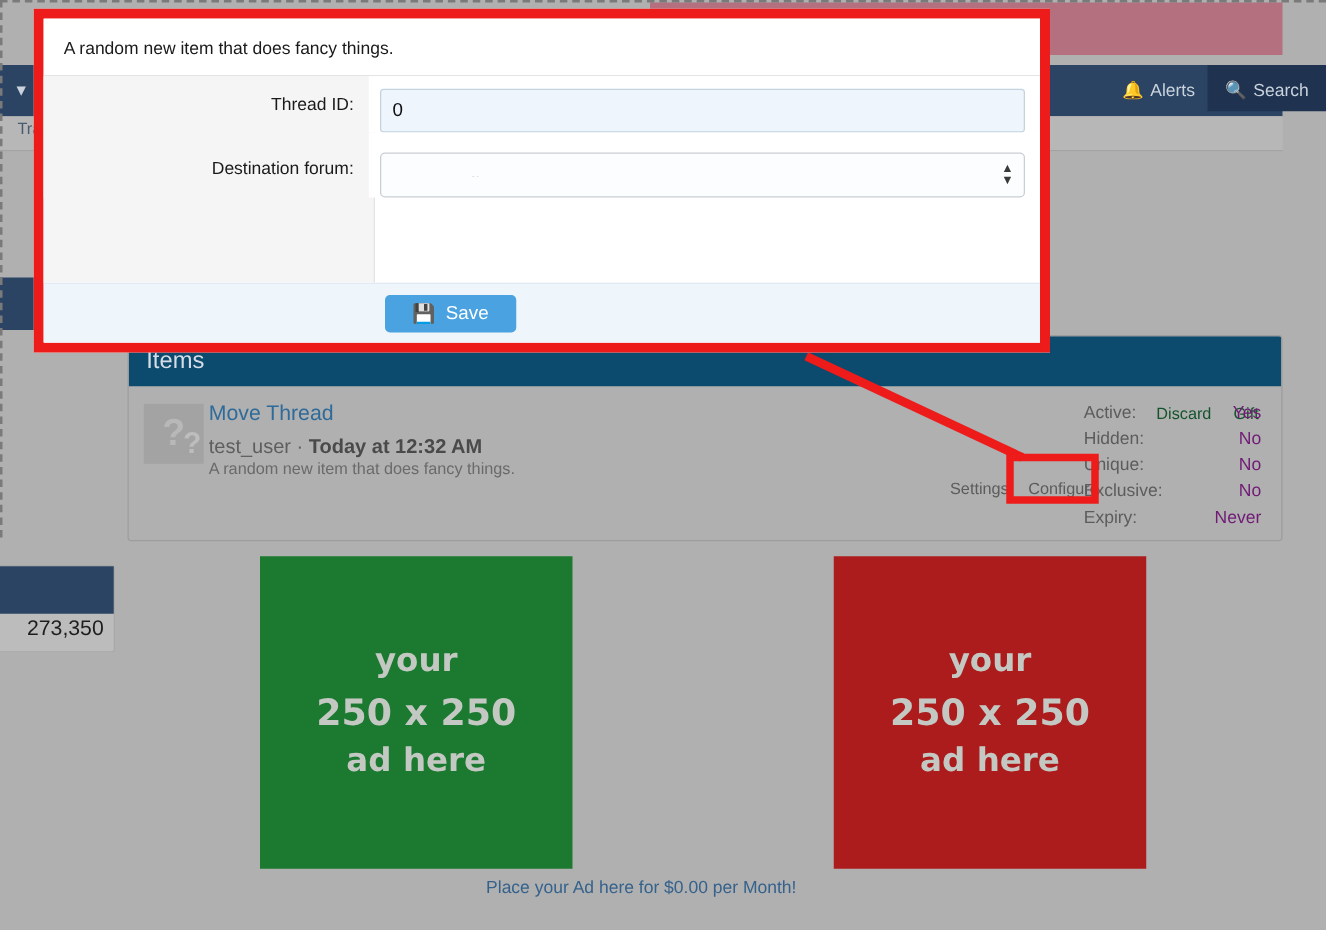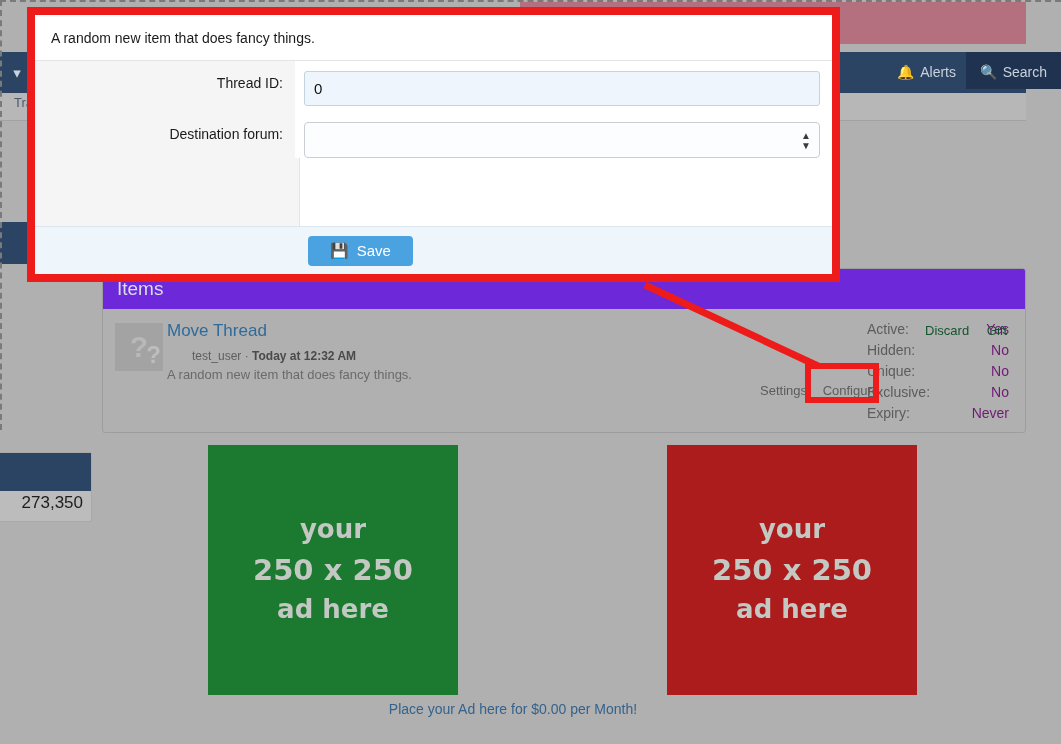--- a/index.html
+++ b/index.html
@@ -131,21 +131,21 @@
     position: absolute;
     left: 102px; top: 268px;
     width: 924px; height: 165px;
     background: #b0b0b0;
     border: 1px solid #9d9d9d;
     border-radius: 3px;
     overflow: hidden;
   }
   .items-header {
     height: 40px;
-    background: #6d28d9;
+    background: #0c4a6e;
     color: #d6dde6;
     font-size: 19px;
     line-height: 40px;
     padding-left: 14px;
   }
   .items-body { position: relative; height: 124px; }
 
   .item-avatar {
     position: absolute;
     left: 12px; top: 14px;
@@ -167,23 +167,22 @@
 
   .item-title {
     position: absolute;
     left: 64px; top: 12px;
     font-size: 17px;
     color: #2f6b9a;
   }
   .item-meta {
     position: absolute;
     left: 64px; top: 40px;
-    font-size: 12px;
+    font-size: 16px;
     color: #5e5e5e;
-    margin-left: 25px;
   }
   .item-meta b { color: #4a4a4a; }
   .item-desc {
     position: absolute;
     left: 64px; top: 58px;
     font-size: 13px;
     color: #6a6a6a;
   }
 
   .item-links-top {

